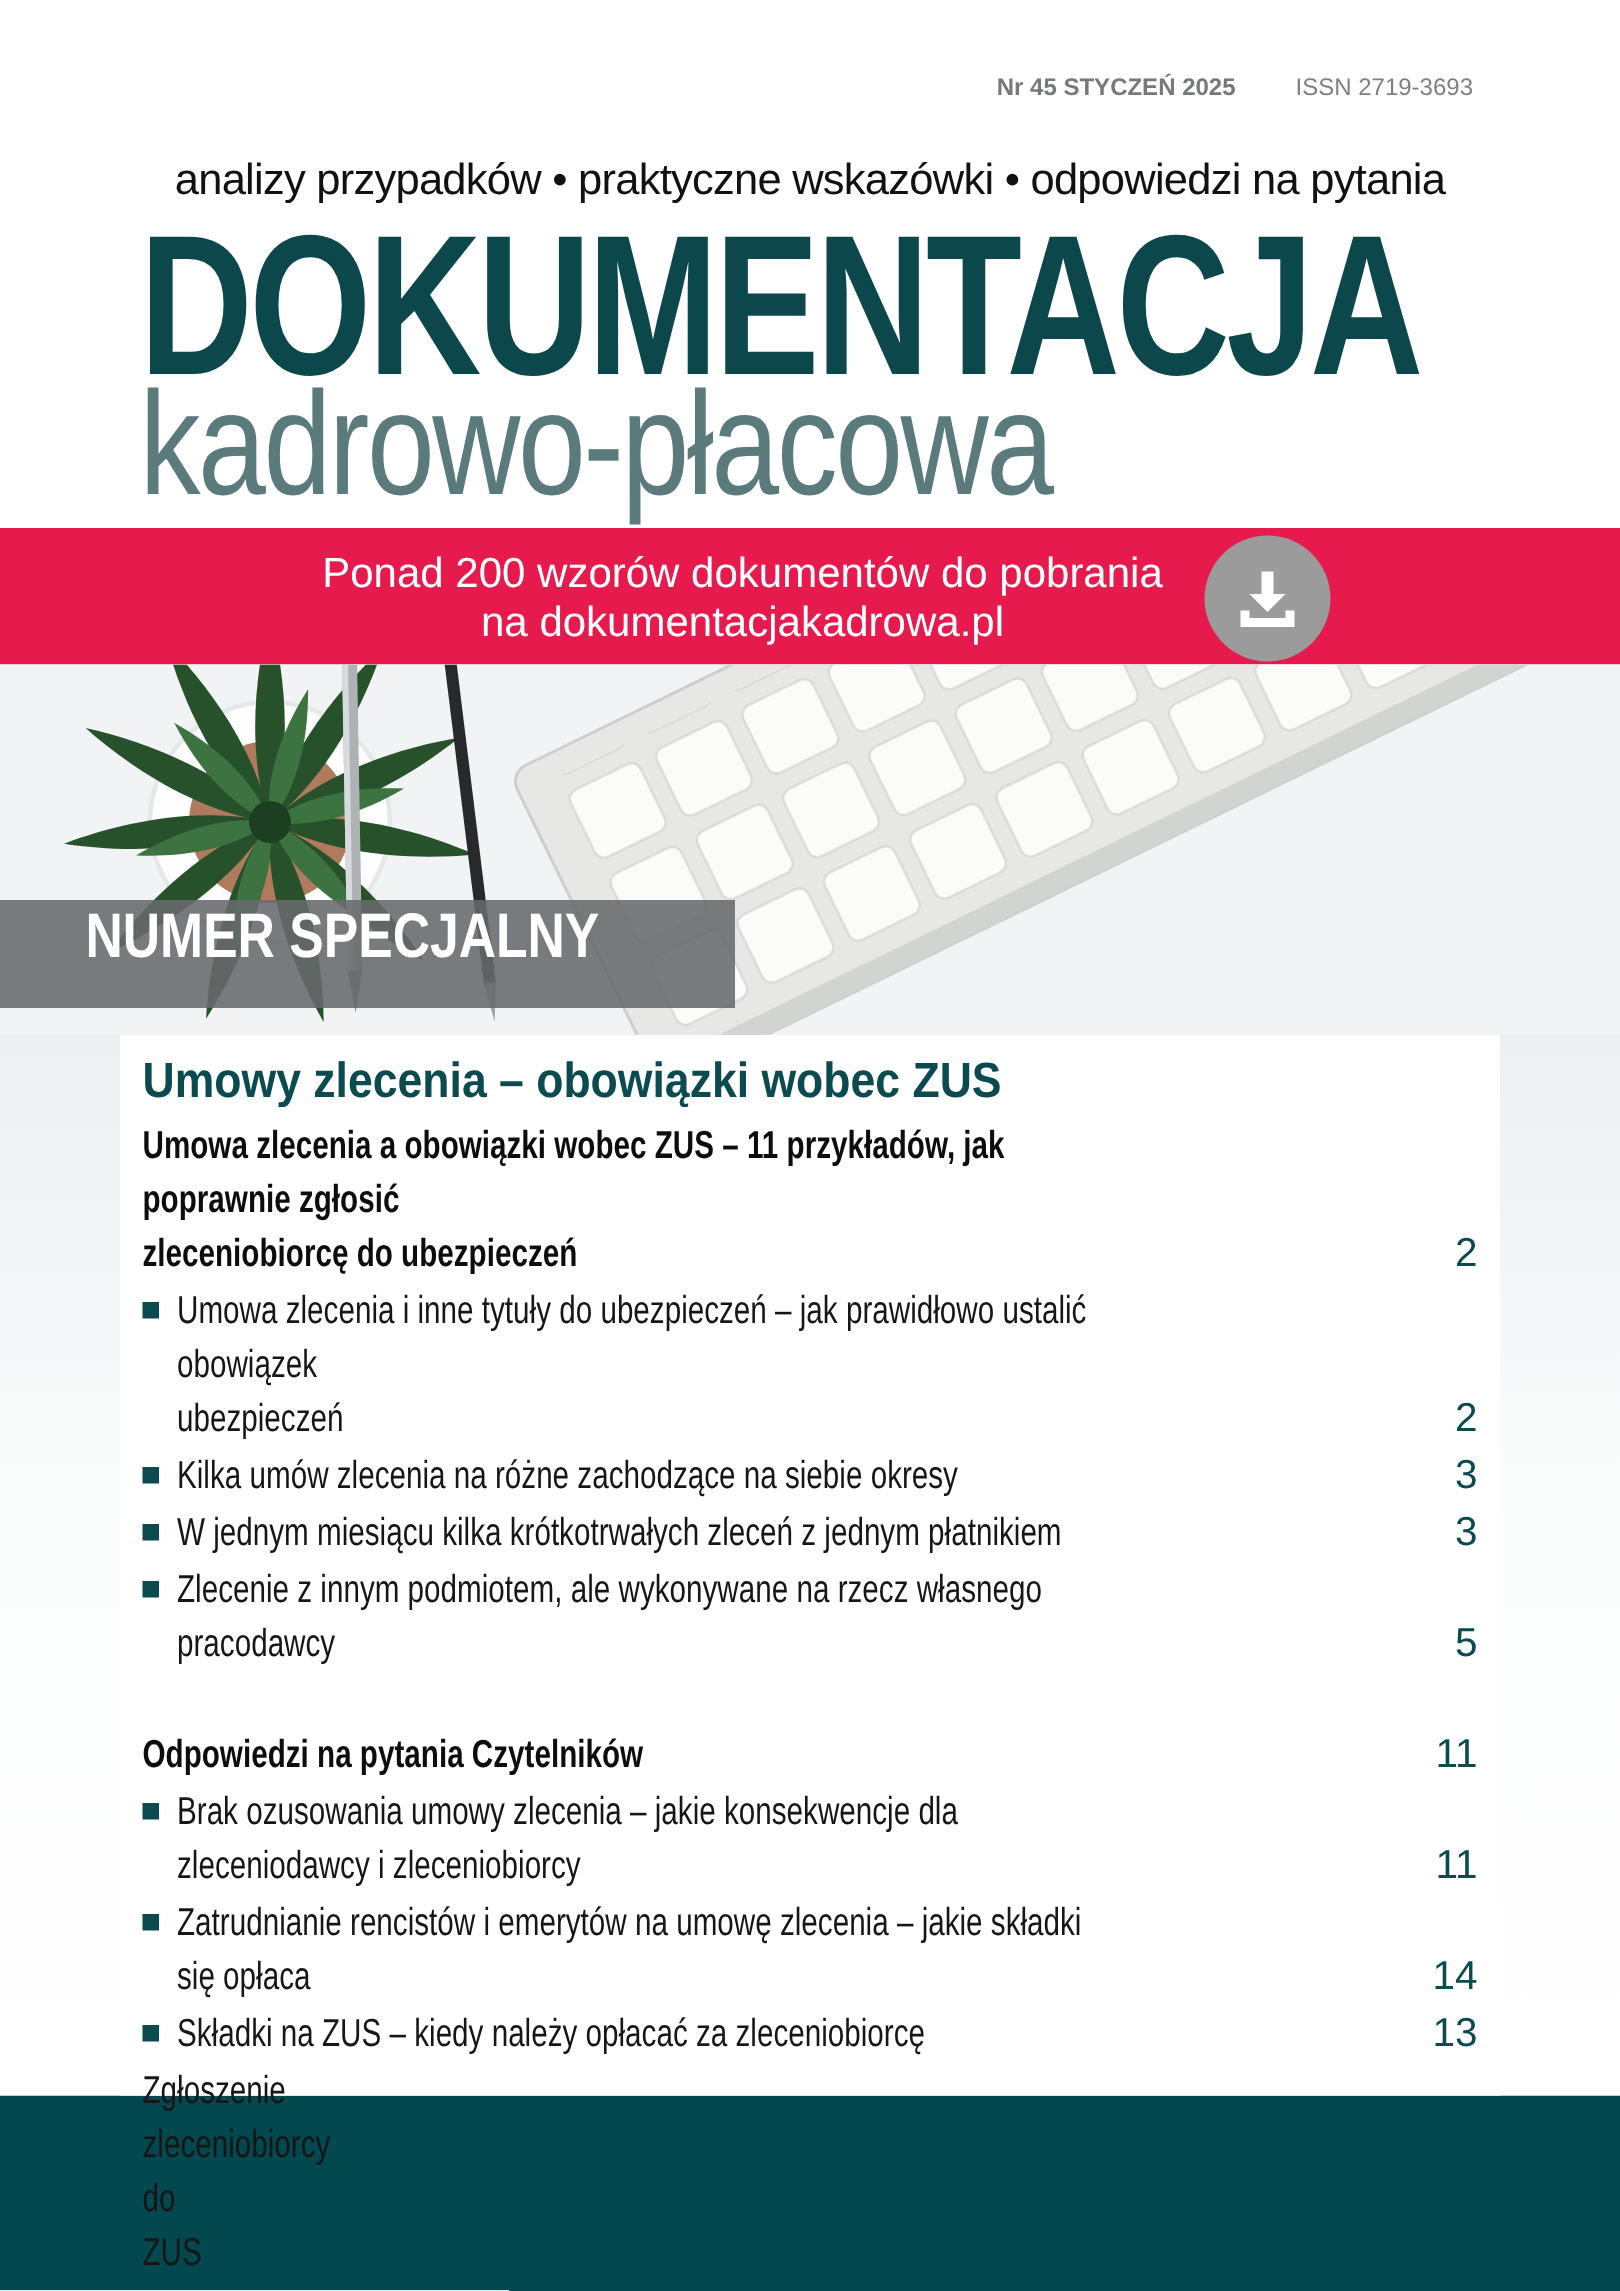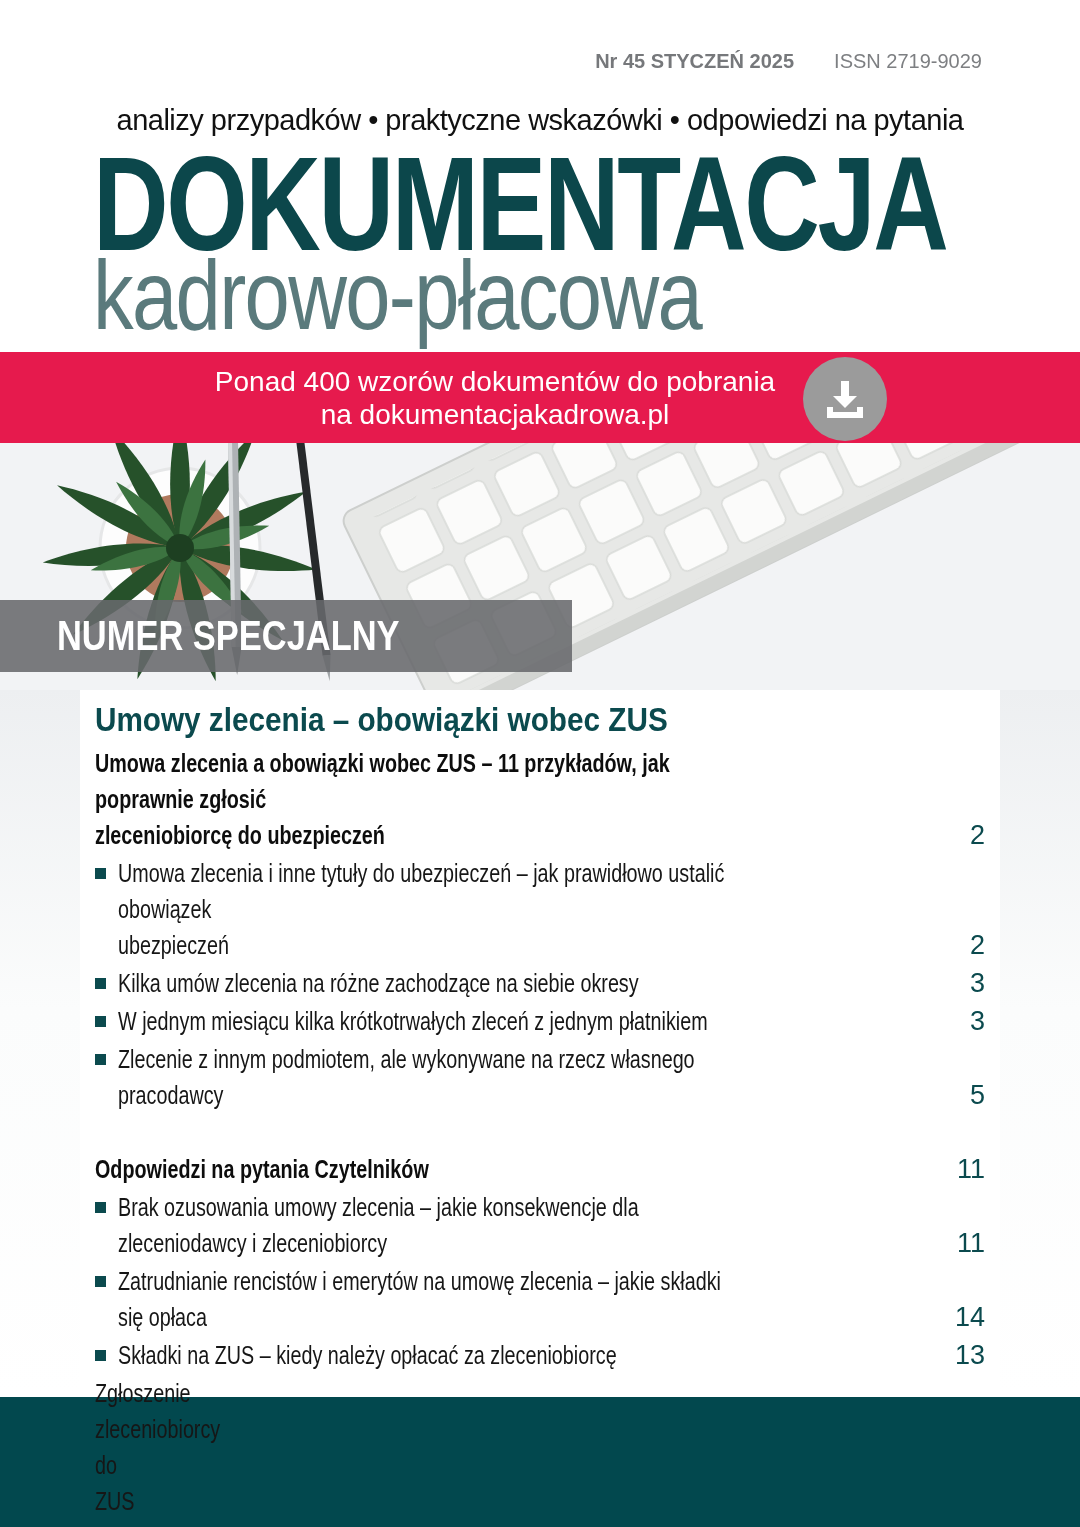--- a/index.html
+++ b/index.html
@@ -1,21 +1,21 @@
 <!DOCTYPE html>
 <html><head>
 <meta charset="utf-8">
 <style>
   html,body{margin:0;padding:0;background:#fff;}
   .page{position:relative;width:1080px;height:1527px;background:#ffffff;overflow:hidden;
         font-family:"Liberation Sans",sans-serif;}
 
   
   .header{position:relative;height:352px;background:#fff;}
-  .meta{position:absolute;top:50px;right:98px;display:flex;gap:40px;font-size:20px;color:#7d7f82;}
+  .meta{position:absolute;top:50px;right:98px;display:flex;gap:40px;font-size:16px;color:#7d7f82;}
   .meta .issue{font-weight:bold;color:#76787b;}
   .tagline{position:absolute;top:104px;left:0;width:1080px;text-align:center;
            font-size:29px;font-weight:500;color:#111;letter-spacing:-.5px;}
   .big-title{position:absolute;top:138px;left:93px;font-size:133px;line-height:1;font-weight:bold;
              color:#0c474b;letter-spacing:-3px;white-space:nowrap;
              transform:scaleX(.787);transform-origin:left top;}
   .sub-title{position:absolute;top:246px;left:93px;font-size:98px;line-height:1;font-weight:400;
              color:#5a7a7c;letter-spacing:-2px;white-space:nowrap;
              transform:scaleX(.83);transform-origin:left top;}
 
@@ -23,22 +23,22 @@
   .banner{position:relative;height:91px;background:#e61a4d;color:#fff;}
   .banner-text{position:absolute;top:13px;left:0;width:990px;text-align:center;
                font-size:28px;line-height:33px;}
   .banner-text b{font-weight:normal;}
   .dl-circle{position:absolute;top:5px;left:803px;width:84px;height:84px;border-radius:50%;
              background:#9b9b9b;display:flex;align-items:center;justify-content:center;cursor:pointer;}
 
   
   .photo{position:relative;height:247px;background:#f2f3f5;overflow:hidden;}
   .photo svg{position:absolute;top:0;left:0;}
-  .special{position:absolute;top:157px;left:0;width:572px;height:72px;
-           background:rgba(104,105,108,.88);display:flex;align-items:center;}
+  .special{position:absolute;top:157px;left:0;width:490px;height:72px;
+           background:rgba(104,105,108,.88);display:flex;}
   .special span{margin-left:57px;font-size:42px;font-weight:bold;color:#fff;letter-spacing:0;
                 white-space:nowrap;transform:scaleX(.82);transform-origin:left center;}
 
   
   .content{position:relative;height:707px;background:linear-gradient(#edeff1,#fbfcfc 45%,#ffffff);padding-left:24px;}
   .panel{position:absolute;top:0;left:80px;width:920px;height:707px;background:#fff;
          box-sizing:border-box;padding:8px 15px 0 15px;}
   .trow{display:grid;grid-template-columns:23px 1fr 60px;align-items:end;margin-bottom:2px;}
   .trow.title,.trow.lead{grid-template-columns:1fr 60px;}
   .sq{align-self:start;margin-top:13px;width:11px;height:11px;background:#0b4a4e;}
@@ -55,30 +55,30 @@
   .footer{height:130px;background:#02484e;}
 </style>
 </head>
 <body>
 
 <div class="page">
 
   <div class="header">
     <div class="meta">
       <span class="issue">Nr 45 STYCZEŃ 2025</span>
-      <span class="issn">ISSN 2719-9029</span>
+      <span class="issn">ISSN 2719-3693</span>
     </div>
     <div class="tagline">analizy przypadków • praktyczne wskazówki • odpowiedzi na pytania</div>
     <div class="big-title">DOKUMENTACJA</div>
     <div class="sub-title">kadrowo-płacowa</div>
   </div>
 
   <div class="banner">
     <div class="banner-text">
-      <div>Ponad 400 wzorów dokumentów do pobrania</div>
+      <div>Ponad 200 wzorów dokumentów do pobrania</div>
       <div><span>na </span><b>dokumentacjakadrowa.pl</b></div>
     </div>
     <div class="dl-circle">
       <svg width="38" height="40" viewBox="0 0 38 40">
         <rect x="15" y="2" width="8" height="16" fill="#fff"></rect>
         <polygon points="7,17 31,17 19,29" fill="#fff"></polygon>
         <path d="M4 28 v8 h30 v-8" fill="none" stroke="#fff" stroke-width="6"></path>
       </svg>
     </div>
   </div>

